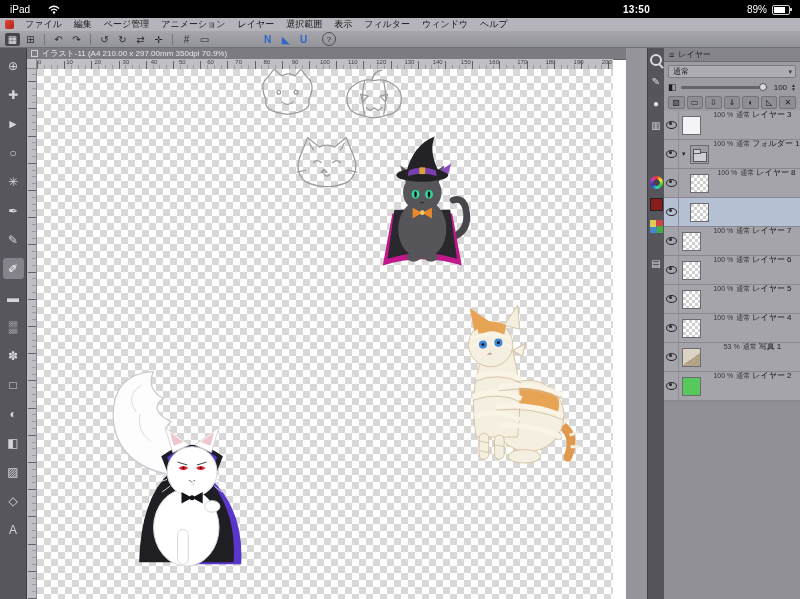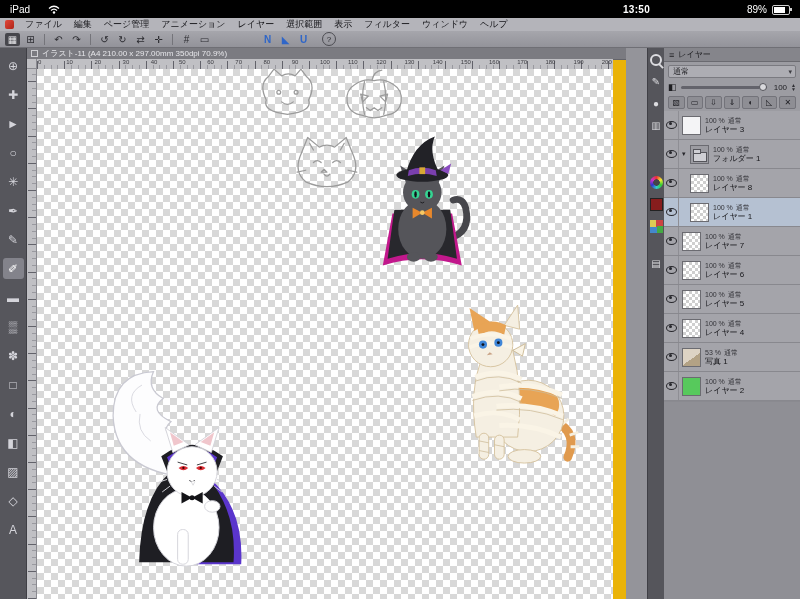--- a/index.html
+++ b/index.html
@@ -34,21 +34,21 @@
   .tb-btn.help{border:1px solid #4c4c52;border-radius:50%;min-width:12px;width:12px;height:12px;font-size:8px;margin-left:8px}
 
   
   .toolstrip{position:absolute;top:48px;bottom:0;left:0;width:27px;background:#56565c;border-right:1px solid #3f3f45;
     display:flex;flex-direction:column;align-items:center;padding-top:7px;box-sizing:border-box}
   .tool{width:21px;height:21px;margin-bottom:8px;display:flex;align-items:center;justify-content:center;
     font-size:12px;color:#d4d4da;border-radius:3px;flex:none}
   .tool.sel{background:#83838b;color:#fff}
 
   
-  .canvaswin{position:absolute;top:48px;left:27px;width:599px;bottom:0;background:#eab308}
+  .canvaswin{position:absolute;top:48px;left:27px;width:599px;bottom:0;background:#ffffff}
   .doc-titlebar{position:absolute;top:0;left:0;right:0;height:11px;background:#7b7b81;border-bottom:1px solid #64646a;
     display:flex;align-items:center;gap:4px;padding:0 4px;font-size:8px;color:#e6e6ea;white-space:nowrap;overflow:hidden}
   .doc-tab-icon{width:7px;height:7px;border:1px solid #d0d0d4;flex:none;box-sizing:border-box}
   .ruler-corner{position:absolute;top:11px;left:0;width:10px;height:10px;background:#c0c0c4;
     border-right:1px solid #8a8a90;border-bottom:1px solid #8a8a90;box-sizing:border-box}
   .ruler-top{position:absolute;top:11px;left:10px;right:13px;height:10px;background-color:#c0c0c4;border-bottom:1px solid #8a8a90;
     background-image:repeating-linear-gradient(90deg,#62626a 0 1px,transparent 1px 27.2px),
                      repeating-linear-gradient(90deg,#99999f 0 1px,transparent 1px 6.8px);
     background-size:100% 8px,100% 4px;background-position:0 100%,0 100%;background-repeat:repeat-x}
   .ruler-nums{position:absolute;top:0;left:0;right:0;bottom:3px;display:flex;overflow:hidden}
@@ -104,21 +104,21 @@
   .disc{display:none;font-size:7px;color:#26262b;width:6px}
   .layer-row.t-folder .disc{display:block}
   .thumb{width:19px;height:19px;border:1px solid #6b6b71;flex:none;position:relative;box-sizing:border-box;
     background:repeating-conic-gradient(#fff 0 25%,#cfcfcf 0 50%);background-size:6px 6px}
   .layer-row.t-white .thumb{background:#f4f4f6}
   .layer-row.t-green .thumb{background:#57c95c}
   .layer-row.t-photo .thumb{background:linear-gradient(145deg,#ddd3c4 55%,#b3a285 55%)}
   .layer-row.t-folder .thumb{background:#9c9ca2}
   .layer-row.t-folder .thumb::before{content:"";position:absolute;left:2px;top:6px;width:12px;height:8px;background:#cfcfd4;border:1px solid #55555b}
   .layer-row.t-folder .thumb::after{content:"";position:absolute;left:2px;top:3px;width:6px;height:3px;background:#cfcfd4;border:1px solid #55555b}
-  .meta-cell{flex:1;display:flex;flex-direction:column;justify-content:center;gap:2px;overflow:hidden;padding-left:1px}
+  .meta-cell{flex:1;display:flex;flex-direction:row;justify-content:center;gap:2px;overflow:hidden;padding-left:1px}
   .meta-top{font-size:7px;color:#333338;display:flex;gap:3px;line-height:7px;white-space:nowrap}
   .layer-name{font-size:8px;color:#17171b;line-height:8px;white-space:nowrap}
   .lp-footer{flex:1;background:#8f8f95;border-top:1px solid #8a8a90}
 </style>
 </head>
 <body>
 
 <div class="screen">
 
   <div class="statusbar">
@@ -598,27 +598,20 @@
         </div>
 
         <div class="layer-row ind sel">
           <div class="eye-cell">
             <span class="eye"></span>
           </div>
           <div class="thumb-cell">
 
             <span class="thumb"></span>
           </div>
-          <div class="meta-cell">
-            <span class="meta-top">
-              <span>100 %</span>
-              <span>通常</span>
-            </span>
-            <span class="layer-name">レイヤー 1</span>
-          </div>
         </div>
 
         <div class="layer-row">
           <div class="eye-cell">
             <span class="eye"></span>
           </div>
           <div class="thumb-cell">
 
             <span class="thumb"></span>
           </div>

